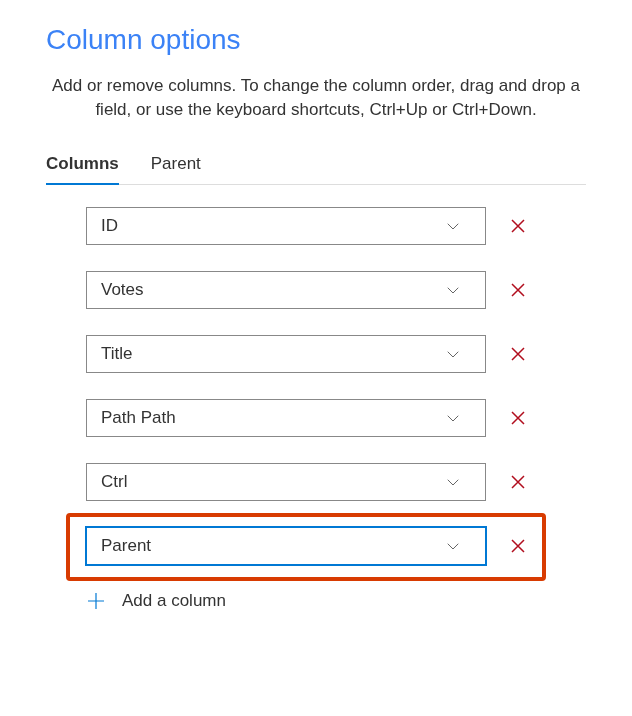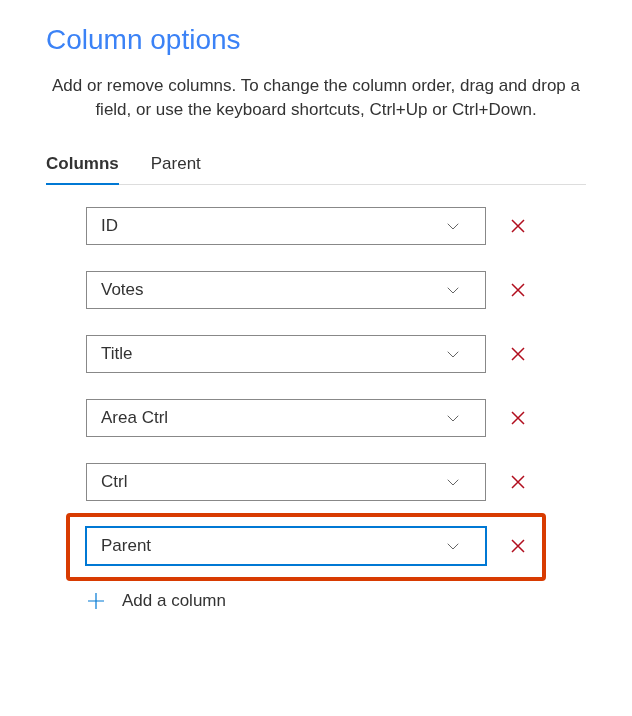--- a/index.html
+++ b/index.html
@@ -195,21 +195,21 @@
           <svg width="20" height="20" viewBox="0 0 20 20">
               <path d="M4 4 L16 16 M16 4 L4 16" stroke="#b10e1e" stroke-width="1.5" fill="none"></path>
             </svg>
         </div>
       </div>
     </div>
 
     <div class="row-wrap">
       <div class="row">
         <div class="combo">
-          <span class="combo-label">Area Ctrl</span>
+          <span class="combo-label">Path Path</span>
           <span class="chevron">
             <svg width="16" height="16" viewBox="0 0 16 16">
                 <path d="M3 6 L8 11 L13 6" stroke="#666" stroke-width="1" fill="none" stroke-linecap="round"></path>
               </svg>
           </span>
         </div>
         <div class="remove">
           <svg width="20" height="20" viewBox="0 0 20 20">
               <path d="M4 4 L16 16 M16 4 L4 16" stroke="#b10e1e" stroke-width="1.5" fill="none"></path>
             </svg>

